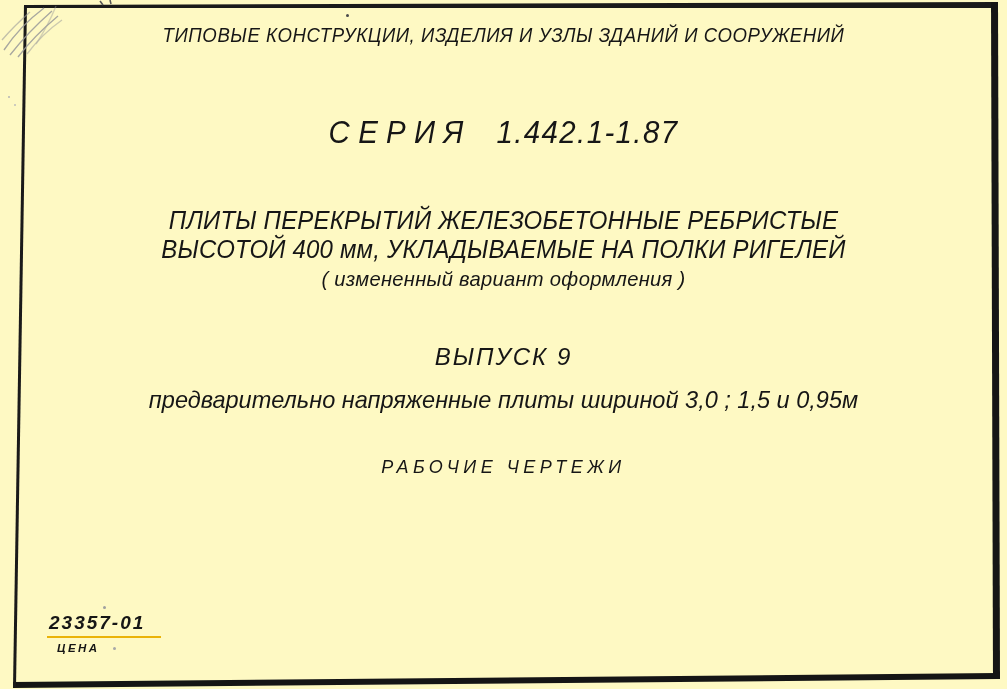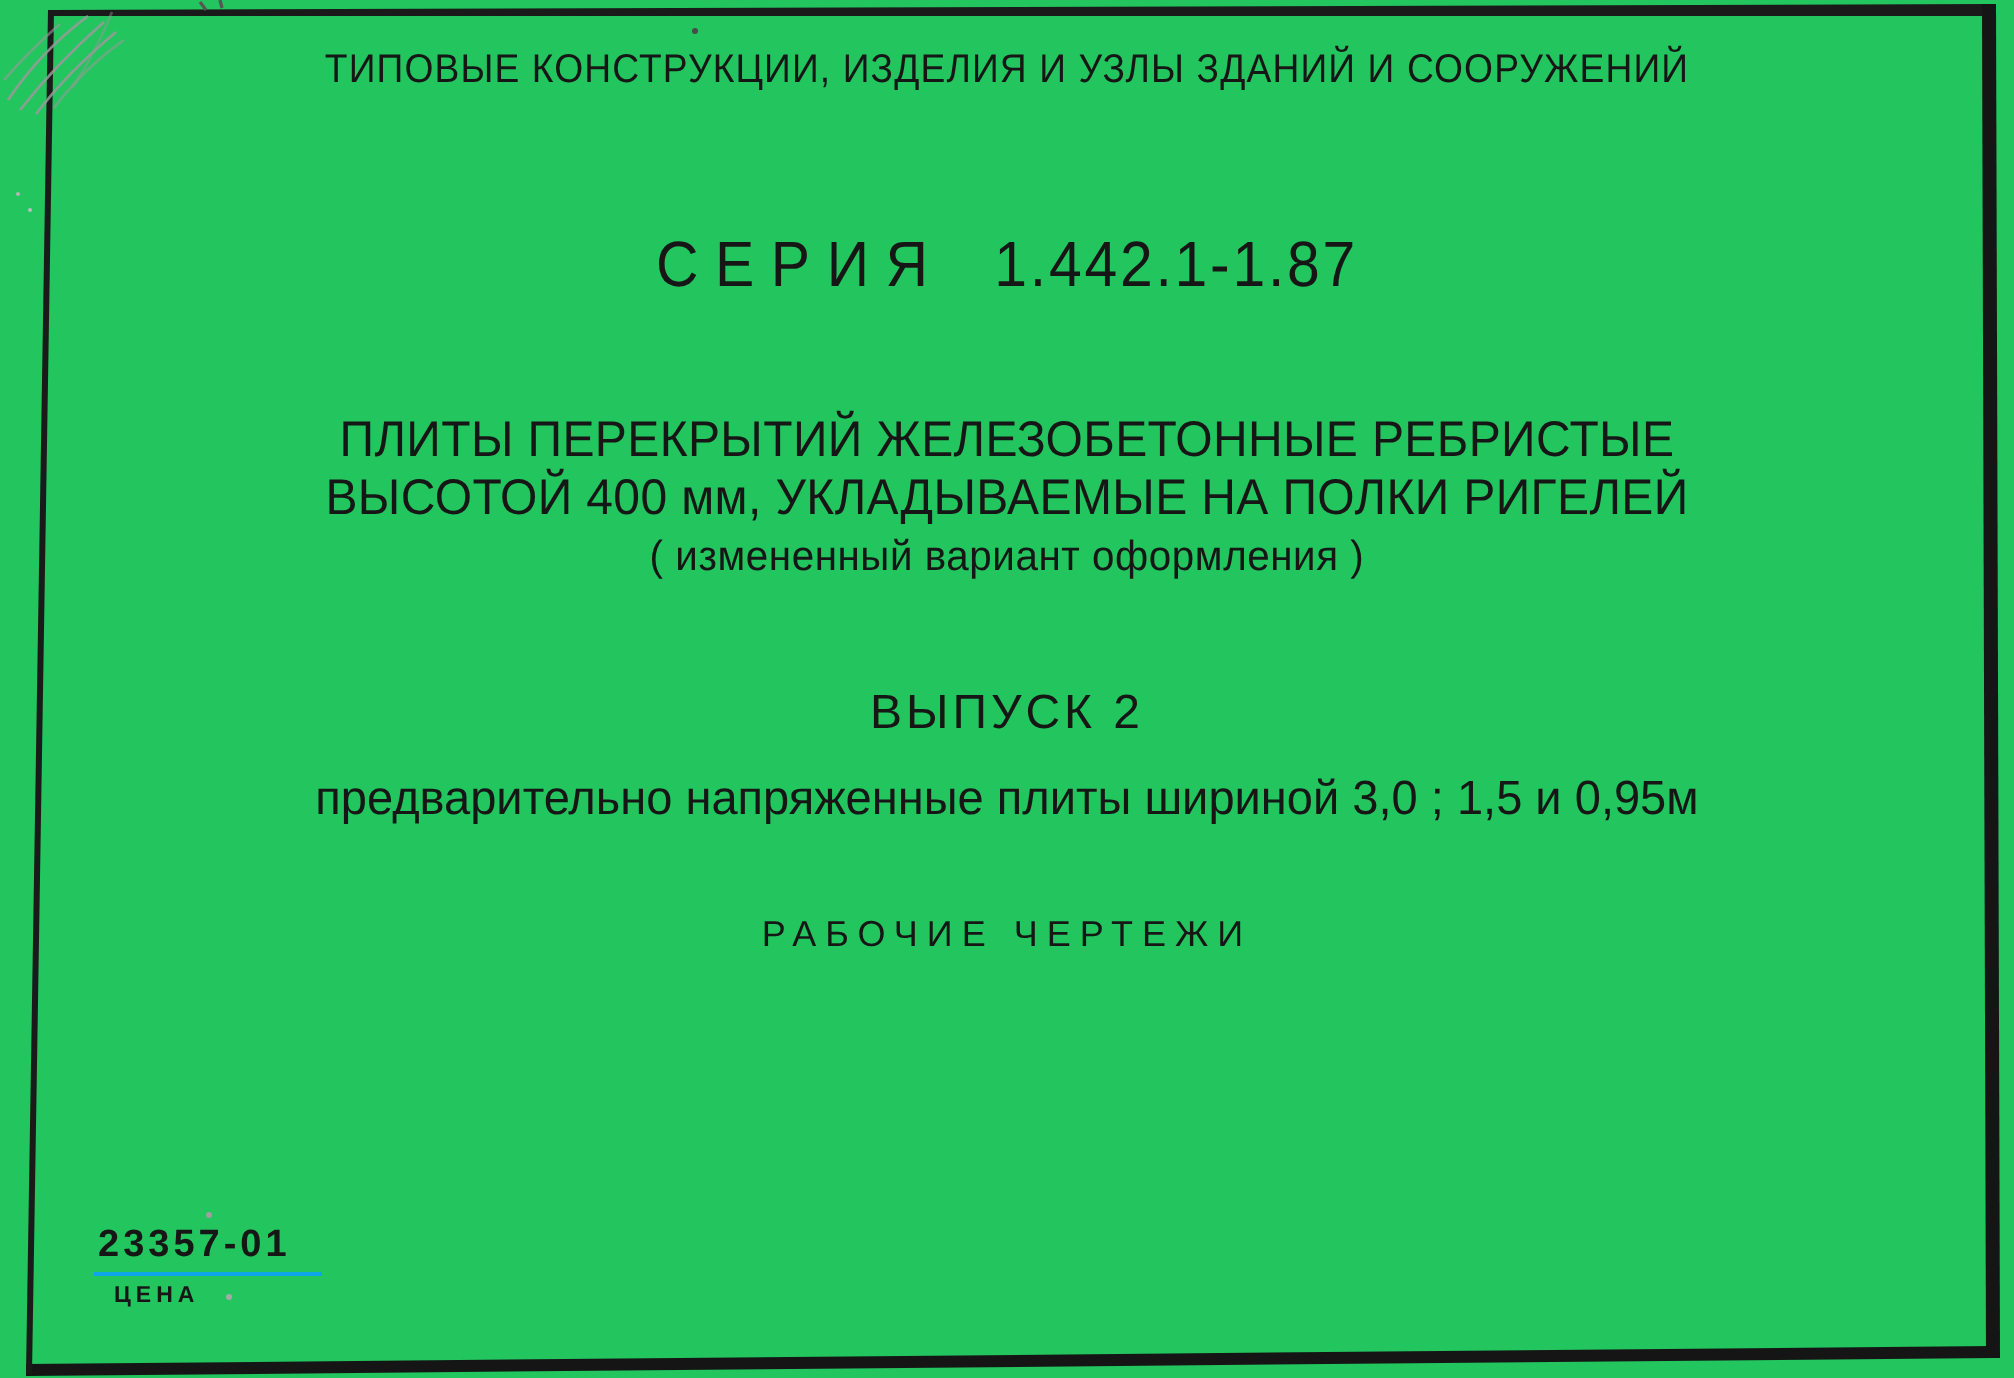--- a/index.html
+++ b/index.html
@@ -5,23 +5,24 @@
   html, body {
     margin: 0;
     padding: 0;
     background: #ffffff;
     font-family: "Liberation Sans", sans-serif;
   }
   .scan {
     position: relative;
     width: 1007px;
     height: 689px;
-    background: #22c55e;
+    background: #fef9c3;
     overflow: hidden;
     color: #1a1a1a;
+    font-style: italic;
   }
   .frame-svg {
     position: absolute;
     inset: 0;
     width: 1007px;
     height: 689px;
     pointer-events: none;
   }
   .centered {
     position: absolute;
@@ -85,21 +86,21 @@
     left: 47px;
     top: 612px;
     color: #161616;
   }
   .ref-number {
     display: inline-block;
     font-size: 19px;
     font-weight: bold;
     letter-spacing: 2px;
     padding: 0 16px 2px 2px;
-    border-bottom: 2px solid #0ea5e9;
+    border-bottom: 2px solid #eab308;
   }
   .price-label {
     font-size: 11.5px;
     font-weight: bold;
     letter-spacing: 2.5px;
     margin: 4px 0 0 10px;
   }
   .speck {
     position: absolute;
     border-radius: 50%;
@@ -147,21 +148,21 @@
     <span class="series-label">СЕРИЯ</span>
     <span class="series-number">1.442.1-1.87</span>
   </div>
 
   <div class="centered title-block">
     <div>ПЛИТЫ ПЕРЕКРЫТИЙ ЖЕЛЕЗОБЕТОННЫЕ РЕБРИСТЫЕ</div>
     <div>ВЫСОТОЙ 400 мм, УКЛАДЫВАЕМЫЕ НА ПОЛКИ РИГЕЛЕЙ</div>
     <div class="title-note">( измененный вариант оформления )</div>
   </div>
 
-  <div class="centered issue-line">ВЫПУСК 2</div>
+  <div class="centered issue-line">ВЫПУСК 9</div>
 
   <div class="centered subtitle-line">предварительно напряженные плиты шириной 3,0 ; 1,5 и 0,95м</div>
 
   <div class="centered doctype-line">РАБОЧИЕ ЧЕРТЕЖИ</div>
 
   <div class="ref-block">
     <span class="ref-number">23357-01</span>
     <div class="price-label">ЦЕНА</div>
   </div>
 

